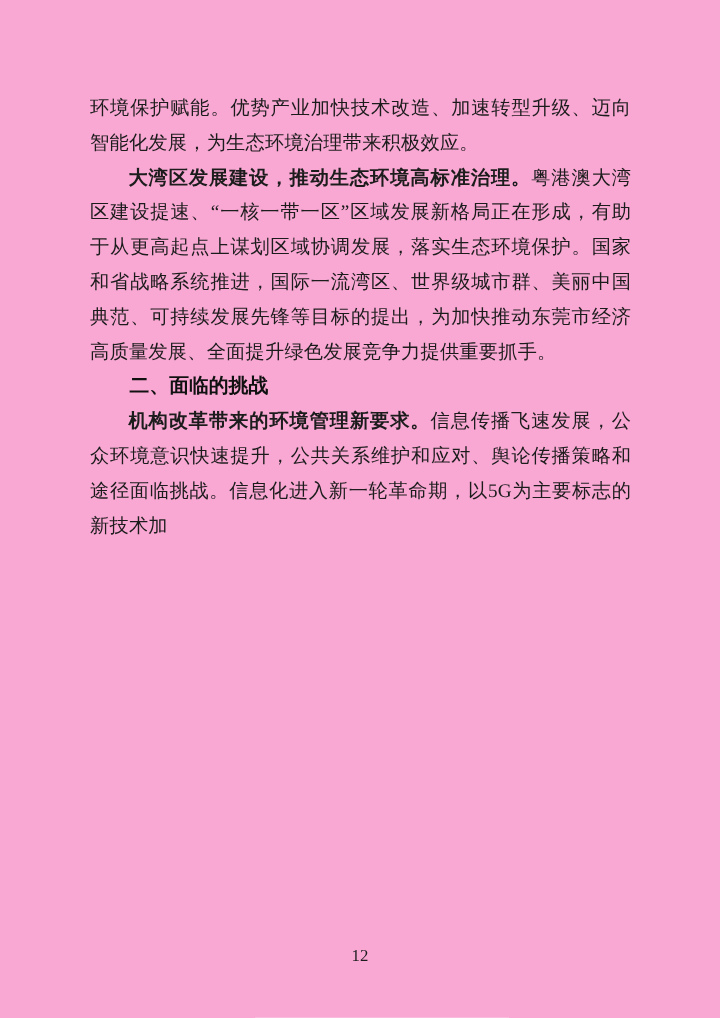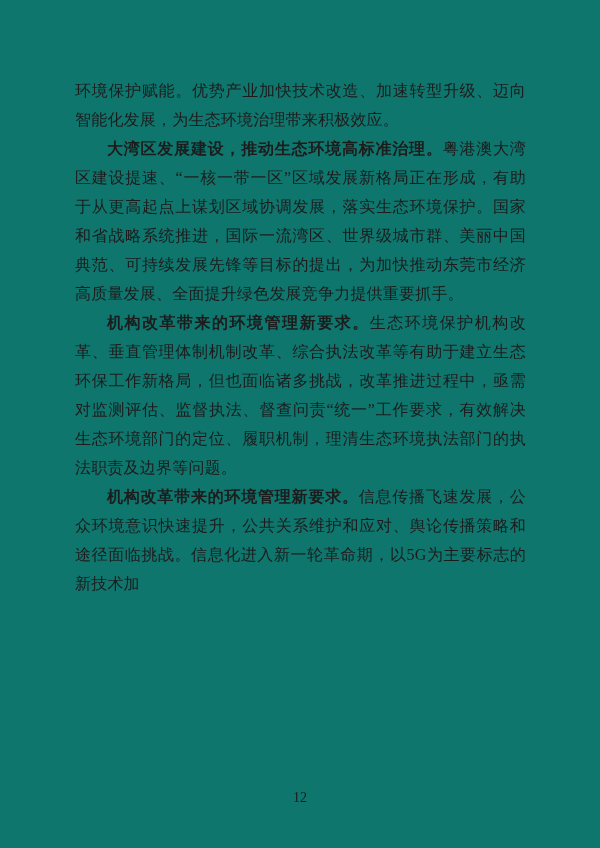--- a/index.html
+++ b/index.html
@@ -8,21 +8,21 @@
   body {
     background: #ffffff;
     color: #1c1c1c;
     font-family: "Liberation Serif", "DejaVu Serif", serif;
     position: relative;
     overflow: hidden;
   }
   .page {
     position: absolute;
     inset: 0;
-    background: #0f766e;
+    background: #f9a8d4;
     text-decoration: underline;
   }
   .content {
     position: absolute;
     left: 75px;
     right: 74px;
     top: 76px;
   }
   .para {
     font-size: 16px;
@@ -65,23 +65,23 @@
 <body style="background: rgb(255, 255, 255); color: rgb(28, 28, 28);">
 
 <div class="page">
 
   <div class="content">
 
     <p class="para no-indent"><span>环境保护赋能。优势产业加快技术改造、加速转型升级、迈向智能化发展，为生态环境治理带来积极效应。</span></p>
 
     <p class="para"><span class="lead">大湾区发展建设，推动生态环境高标准治理。</span><span>粤港澳大湾区建设提速、“一核一带一区”区域发展新格局正在形成，有助于从更高起点上谋划区域协调发展，落实生态环境保护。国家和省战略系统推进，国际一流湾区、世界级城市群、美丽中国典范、可持续发展先锋等目标的提出，为加快推动东莞市经济高质量发展、全面提升绿色发展竞争力提供重要抓手。</span></p>
 
+    <h2 class="heading">二、面临的挑战</h2>
 
 
-    <p class="para"><span class="lead">机构改革带来的环境管理新要求。</span><span>生态环境保护机构改革、垂直管理体制机制改革、综合执法改革等有助于建立生态环保工作新格局，但也面临诸多挑战，改革推进过程中，亟需对监测评估、监督执法、督查问责“统一”工作要求，有效解决生态环境部门的定位、履职机制，理清生态环境执法部门的执法职责及边界等问题。</span></p>
 
     <p class="para"><span class="lead">机构改革带来的环境管理新要求。</span><span>信息传播飞速发展，公众环境意识快速提升，公共关系维护和应对、舆论传播策略和途径面临挑战。信息化进入新一轮革命期，以5G为主要标志的新技术加</span></p>
 
   </div>
 
   <div class="footer">
     <span class="page-number">12</span>
   </div>
 
 </div>

